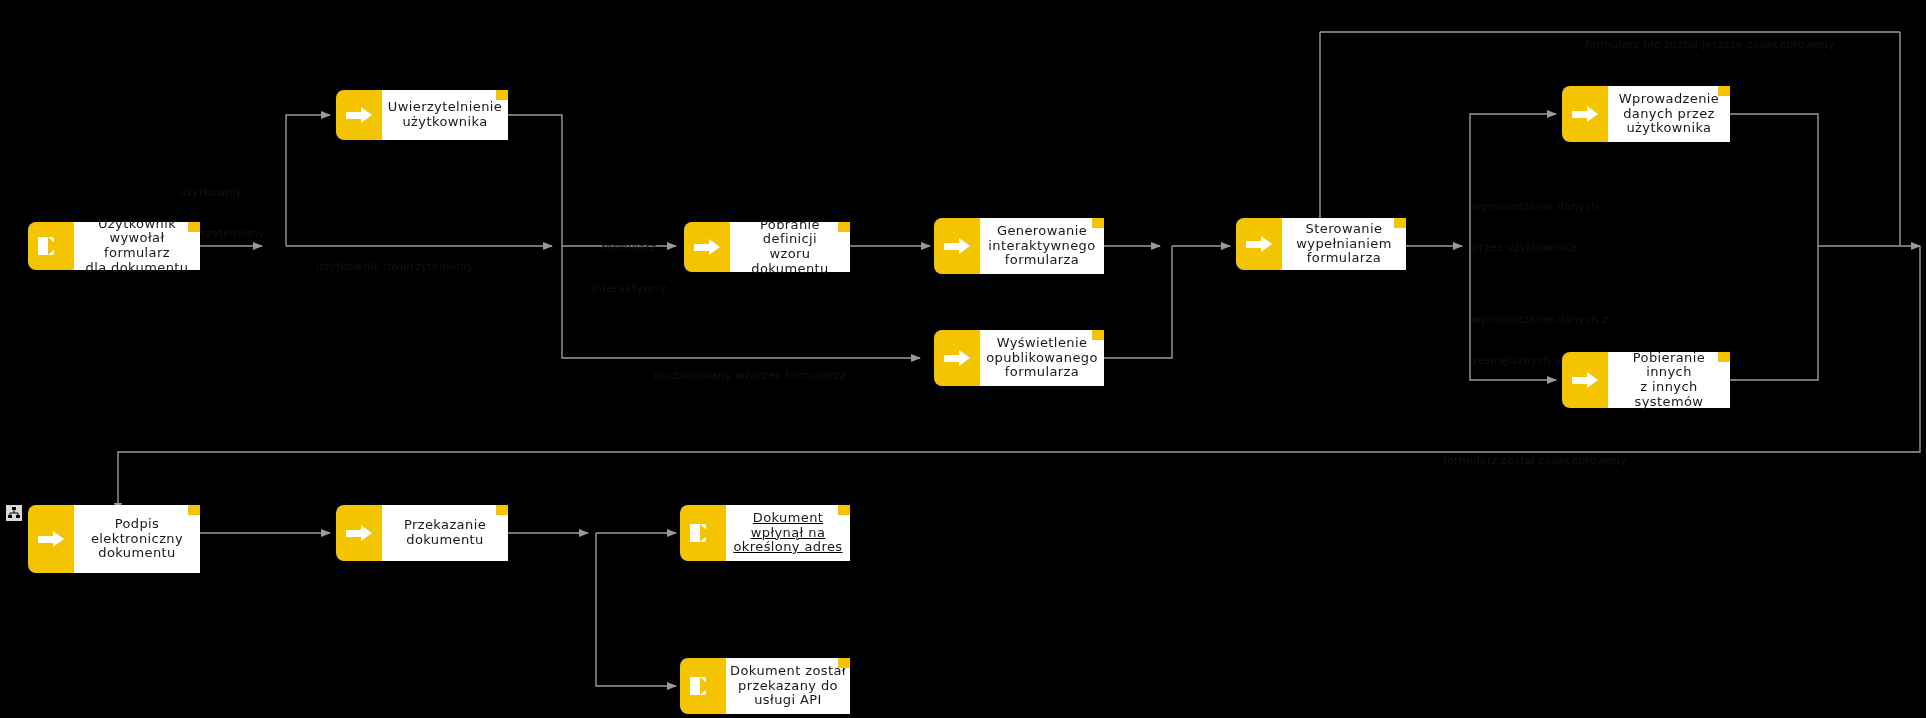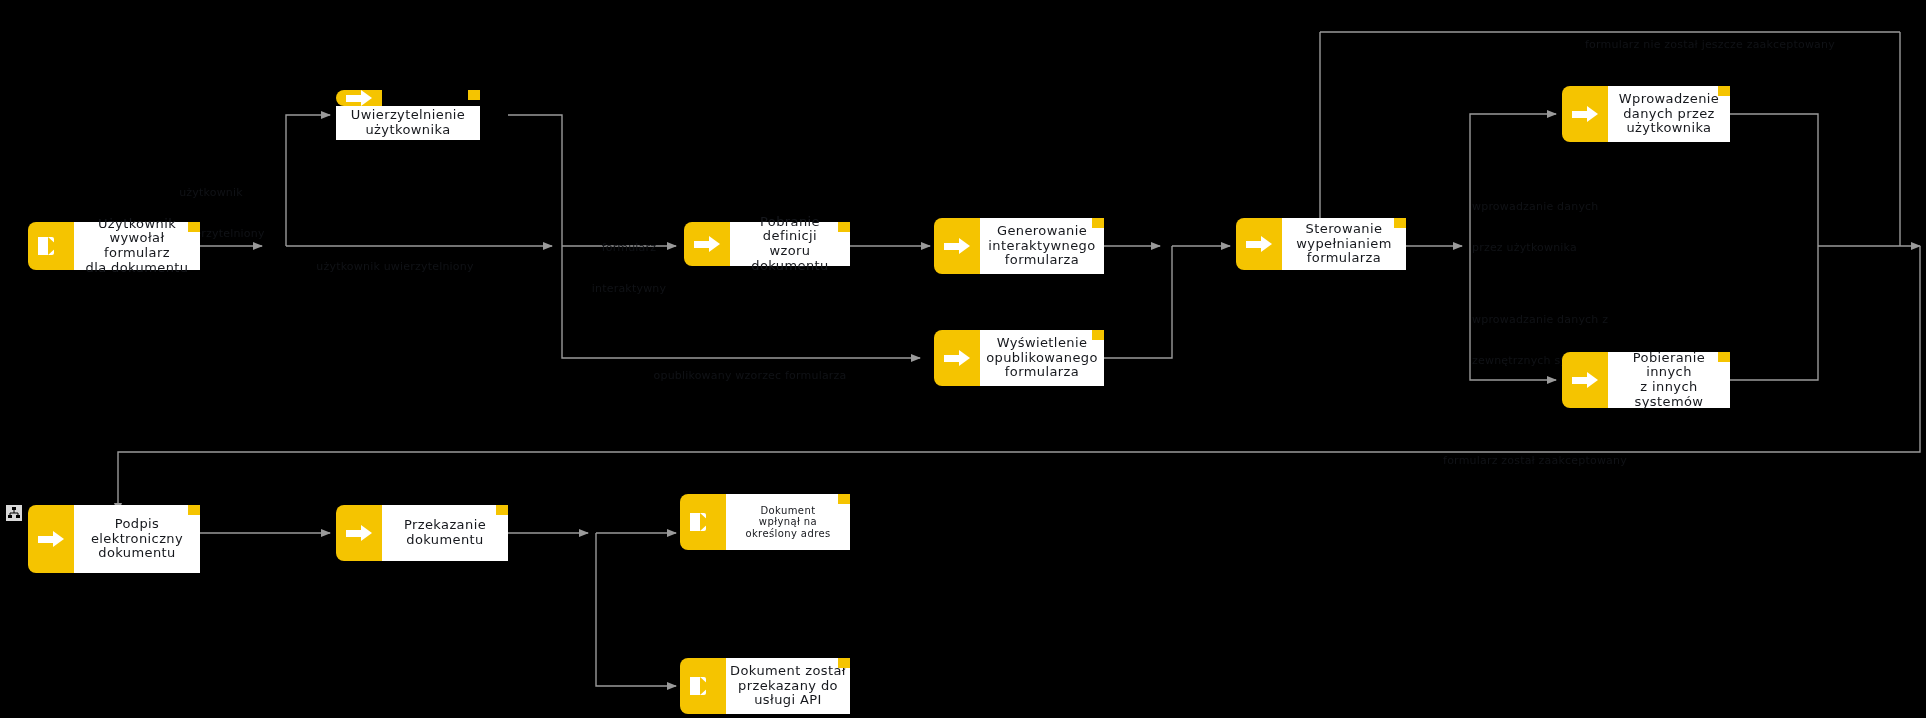--- a/index.html
+++ b/index.html
@@ -146,34 +146,34 @@
     <div class="body">
       <div>
         <span>Użytkownik</span>
         <span>wywołał formularz</span>
         <span>dla dokumentu</span>
       </div>
     </div>
     <div class="cap"></div>
   </div>
 
-  <div class="node rounded" style="left:336px;top:90px;width:144px;height:50px;font-size:13px;flex-direction:column;">
+  <div class="node rounded" style="left:336px;top:90px;width:172px;height:50px;font-size:13px;">
     <div class="strip">
         <i class="arrowglyph"></i>
       </div>
     <div class="body">
       <div>
         <span>Uwierzytelnienie</span>
         <span>użytkownika</span>
       </div>
     </div>
     <div class="cap"></div>
   </div>
 
-  <div class="node rounded" style="left:684px;top:222px;width:166px;height:44px;font-size:13px;justify-content:flex-end;">
+  <div class="node rounded" style="left:684px;top:222px;width:166px;height:50px;font-size:13px;justify-content:flex-end;">
     <div class="strip">
         <i class="arrowglyph"></i>
       </div>
     <div class="body">
       <div>
         <span>Pobranie definicji</span>
         <span>wzoru dokumentu</span>
       </div>
     </div>
     <div class="cap"></div>
@@ -269,21 +269,21 @@
       </div>
     <div class="body">
       <div>
         <span>Przekazanie</span>
         <span>dokumentu</span>
       </div>
     </div>
     <div class="cap"></div>
   </div>
 
-  <div class="node rounded" style="left:680px;top:494px;width:170px;height:56px;font-size:10px;">
+  <div class="node rounded" style="left:680px;top:505px;width:170px;height:56px;font-size:13px;text-decoration:underline;">
     <div class="strip">
         <i class="dartglyph"></i>
       </div>
     <div class="body">
       <div>
         <span>Dokument</span>
         <span>wpłynął na</span>
         <span>określony adres</span>
       </div>
     </div>

